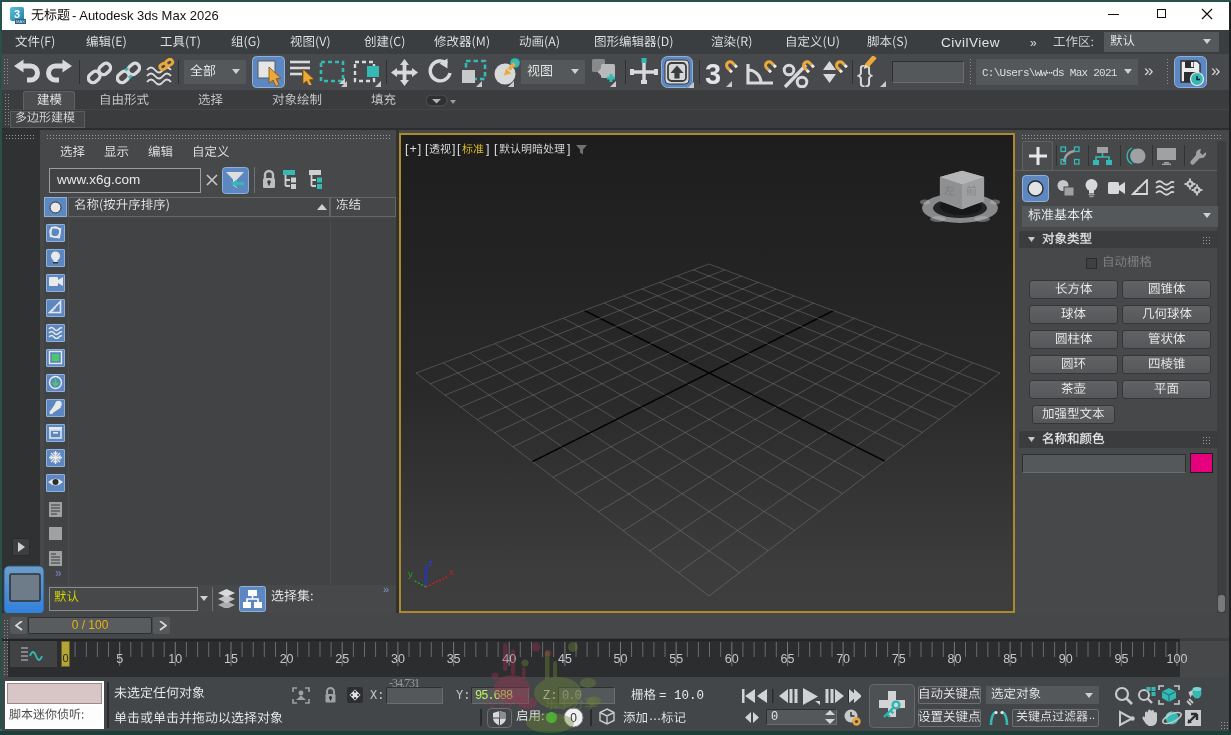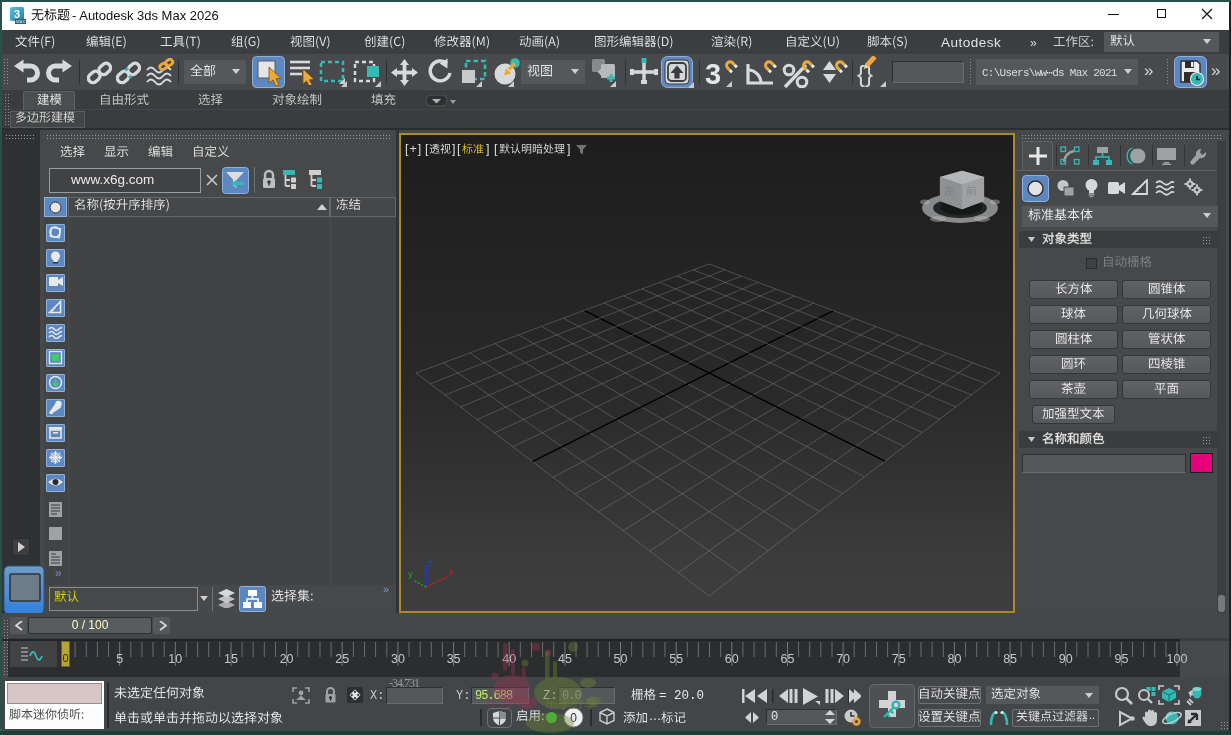--- a/index.html
+++ b/index.html
@@ -263,21 +263,21 @@
     <use href="#g37" transform="translate(41.7,10.0) scale(0.0125,-0.0125)"></use>
     <use href="#g7" transform="translate(50.7,10.0) scale(0.0125,-0.0125)"></use>
   </svg>
 <svg style="position:absolute;left:867.0px;top:36.0px;overflow:visible" width="43" height="16" fill="#e2e2e2">
     <use href="#g38" transform="translate(0.0,10.0) scale(0.0125,-0.0125)"></use>
     <use href="#g39" transform="translate(12.5,10.0) scale(0.0125,-0.0125)"></use>
     <use href="#g5" transform="translate(25.0,10.0) scale(0.0125,-0.0125)"></use>
     <use href="#g40" transform="translate(29.2,10.0) scale(0.0125,-0.0125)"></use>
     <use href="#g7" transform="translate(36.7,10.0) scale(0.0125,-0.0125)"></use>
   </svg>
-<div class="a" style="left:941px;top:35px;font-size:13.5px;color:#e2e2e2;letter-spacing:0.5px">Autodesk</div>
+<div class="a" style="left:941px;top:35px;font-size:13.5px;color:#e2e2e2;letter-spacing:0.5px">CivilView</div>
 <div class="a" style="left:1030px;top:36px;font-size:12px;color:#d8d8d8">»</div>
 <svg style="position:absolute;left:1053.0px;top:36.0px;overflow:visible" width="43" height="16" fill="#d0d0d0">
     <use href="#g11" transform="translate(0.0,10.0) scale(0.0125,-0.0125)"></use>
     <use href="#g41" transform="translate(12.5,10.0) scale(0.0125,-0.0125)"></use>
     <use href="#g42" transform="translate(25.0,10.0) scale(0.0125,-0.0125)"></use>
     <use href="#g43" transform="translate(37.5,10.0) scale(0.0125,-0.0125)"></use>
   </svg>
 <div class="ddn a" style="left:1104px;top:32px;width:115px;height:20px;"></div>
 <svg style="position:absolute;left:1110.0px;top:35.0px;overflow:visible" width="27" height="16" fill="#e8e8e8">
     <use href="#g44" transform="translate(0.0,10.0) scale(0.0125,-0.0125)"></use>
@@ -558,21 +558,21 @@
 <svg style="position:absolute;left:148.0px;top:146.0px;overflow:visible" width="27" height="16" fill="#e2e2e2">
     <use href="#g8" transform="translate(0.0,10.0) scale(0.0125,-0.0125)"></use>
     <use href="#g9" transform="translate(12.5,10.0) scale(0.0125,-0.0125)"></use>
   </svg>
 <svg style="position:absolute;left:192.0px;top:146.0px;overflow:visible" width="40" height="16" fill="#e2e2e2">
     <use href="#g34" transform="translate(0.0,10.0) scale(0.0125,-0.0125)"></use>
     <use href="#g35" transform="translate(12.5,10.0) scale(0.0125,-0.0125)"></use>
     <use href="#g36" transform="translate(25.0,10.0) scale(0.0125,-0.0125)"></use>
   </svg>
 <div class="a" style="left:49px;top:168px;width:152px;height:25px;background:#404244;border:1px solid #9a9c9e"></div>
-<div class="a" style="left:71px;top:172px;font-size:13.5px;color:#e8e8e8">www.x6g.com</div>
+<div class="a" style="left:57px;top:172px;font-size:13.5px;color:#e8e8e8">www.x6g.com</div>
 <svg class="a" style="left:205px;top:173px" width="14" height="14">
     <path d="M2 2 L12 12 M12 2 L2 12" stroke="#c8c8c8" stroke-width="1.6"></path>
   </svg>
 <svg class="a" style="left:222px;top:167px" width="27" height="27">
 <rect x="0.5" y="0.5" width="26" height="26" rx="3" fill="#5d87c0" stroke="#8fb0d8"></rect>
 <path d="M4 5 L22 5 L15 12.5 L15 21 L11 18.5 L11 12.5 Z" fill="#dcdddd"></path>
 <path d="M22 16.5 L13 16.5" stroke="#35b9b4" stroke-width="3" fill="none"></path>
 <polygon points="9,16.5 15,12.5 15,20.5" fill="#35b9b4"></polygon>
 </svg>
 <div class="sep a" style="left:254px;top:167px;height:26px;background:#707274"></div>
@@ -1029,21 +1029,21 @@
   </svg>
 <div class="a dots" style="left:1202px;top:436px;width:8px;height:8px"></div>
 <div class="a" style="left:1022px;top:454px;width:164px;height:19px;background:#55585a;border:1px solid #2e2f30;border-bottom-color:#6a6d6f"></div>
 <div class="a" style="left:1190px;top:453px;width:23px;height:20px;background:#e5007e;border:1px solid #1e1e1e"></div>
 <div class="a" style="left:2px;top:613px;width:1227px;height:25px;background:#454749"></div>
 <div class="a" style="left:10px;top:617px;width:17px;height:17px;background:#55585a;border-radius:2px"></div>
 <svg class="a" style="left:15px;top:621px" width="8" height="10">
     <path d="M7 0 L1 4.5 L7 9" stroke="#d8d8d8" stroke-width="1.8" fill="none"></path>
   </svg>
 <div class="a" style="left:28px;top:617px;width:124px;height:17px;background:#595c5e;border:1px solid #2e2f30;border-radius:2px"></div>
-<div class="a" style="left:28px;top:618px;width:124px;height:16px;font-size:12px;color:#fef9c3;text-align:center">0 / 100</div>
+<div class="a" style="left:28px;top:618px;width:124px;height:16px;font-size:12px;color:#eab308;text-align:center">0 / 100</div>
 <div class="a" style="left:153px;top:617px;width:17px;height:17px;background:#55585a;border-radius:2px"></div>
 <svg class="a" style="left:159px;top:621px" width="8" height="10">
     <path d="M1 0 L7 4.5 L1 9" stroke="#d8d8d8" stroke-width="1.8" fill="none"></path>
   </svg>
 <div class="a" style="left:2px;top:638px;width:1227px;height:3px;background:#3a3c3d"></div>
 <div class="a vdots" style="left:3px;top:619px;width:5px;height:57px"></div>
 <div class="a" style="left:2px;top:639px;width:1178px;height:2px;background:#212324"></div>
 <div class="a" style="left:8px;top:641px;width:1172px;height:36px;background:#2b2d2f"></div>
 <div class="a" style="left:10px;top:641px;width:47px;height:26px;background:#404244"></div>
 <svg class="a" style="left:20px;top:645px" width="26" height="18">
@@ -1245,21 +1245,21 @@
 <div class="a" style="left:456px;top:689px;font-size:12px;color:#c8c8c8;font-family:'Liberation Mono',monospace">Y:</div>
 <div class="fld a" style="left:471px;top:687px;width:58px;height:17px"></div>
 <div class="a" style="left:475px;top:689px;font-size:12px;color:#bef264;font-family:'Liberation Mono',monospace;letter-spacing:-1px">95.688</div>
 <div class="a" style="left:543px;top:689px;font-size:12px;color:#c8c8c8;font-family:'Liberation Mono',monospace">Z:</div>
 <div class="fld a" style="left:558px;top:687px;width:57px;height:17px"></div>
 <div class="a" style="left:562px;top:689px;font-size:12px;color:#9a9a9a;font-family:'Liberation Mono',monospace;letter-spacing:-1px">0.0</div>
 <svg style="position:absolute;left:631.0px;top:689.0px;overflow:visible" width="27" height="16" fill="#e8e8e8">
     <use href="#g84" transform="translate(0.0,10.0) scale(0.0125,-0.0125)"></use>
     <use href="#g85" transform="translate(12.5,10.0) scale(0.0125,-0.0125)"></use>
   </svg>
-<div class="a" style="left:659px;top:689px;font-size:12.5px;color:#e8e8e8;font-family:'Liberation Mono',monospace">= 20.0</div>
+<div class="a" style="left:659px;top:689px;font-size:12.5px;color:#e8e8e8;font-family:'Liberation Mono',monospace">= 10.0</div>
 <div class="a" style="left:480px;top:709px;width:2px;height:17px;background:#2a2b2c"></div>
 <svg class="a" style="left:487px;top:708px" width="25" height="20">
 <rect x="0.5" y="0.5" width="24" height="19" rx="4" fill="none" stroke="#6e7072"></rect>
 <path d="M12.5 3 L19 5 L19 10 Q19 15 12.5 17.5 Q6 15 6 10 L6 5 Z" fill="#d8d9da"></path>
 <path d="M12.5 3 L12.5 17.5 M6 10 L19 10" stroke="#46484a" stroke-width="1"></path>
 <path d="M12.5 3 L19 5 L19 10 L12.5 10 Z" fill="#8a8c8e"></path>
 </svg>
 <svg style="position:absolute;left:516.0px;top:710.0px;overflow:visible" width="30" height="16" fill="#e8e8e8">
     <use href="#g120" transform="translate(0.0,10.0) scale(0.0125,-0.0125)"></use>
     <use href="#g121" transform="translate(12.5,10.0) scale(0.0125,-0.0125)"></use>

